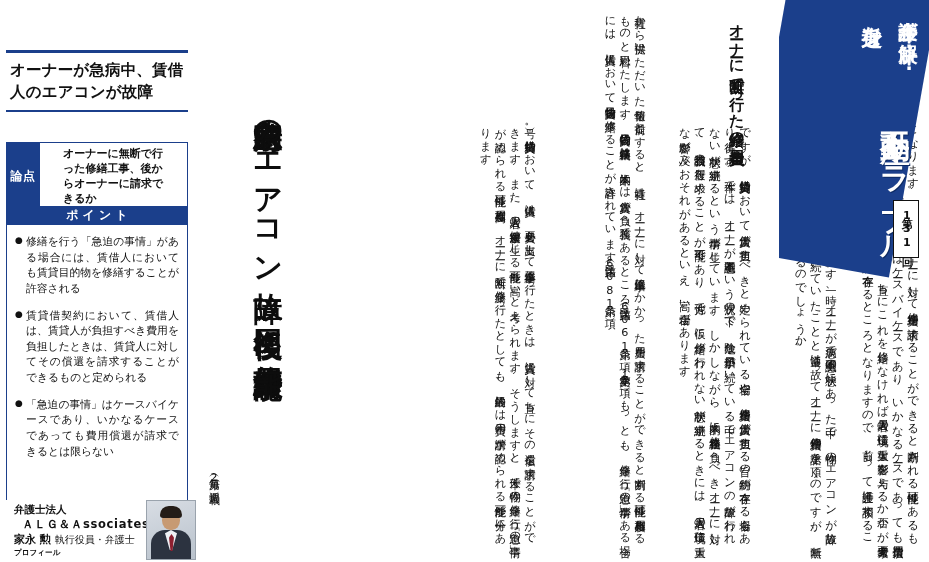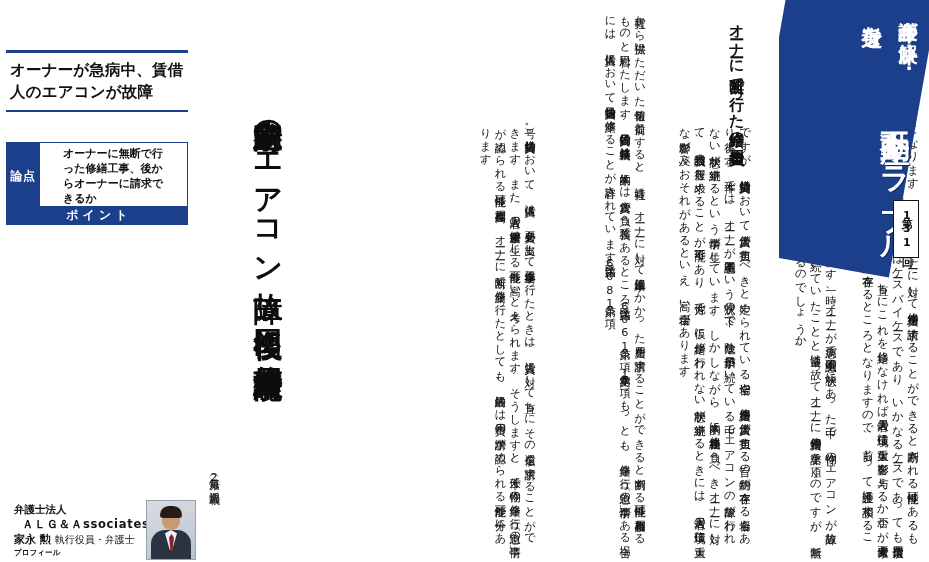--- a/index.html
+++ b/index.html
@@ -362,20 +362,25 @@
     <div class="headline-box">
       <div class="hl">オーナーが急病中、賃借人のエアコンが故障</div>
     </div>
 
     <div class="ronten-row">
       <div class="ronten-badge">論点</div>
       <div class="ronten-text">オーナーに無断で行った修繕工事、後からオーナーに請求できるか</div>
     </div>
 
     <div class="point-header">ポイント</div>
+    <div class="point-body">
+      <div class="point-item">修繕を行う「急迫の事情」がある場合には、賃借人においても賃貸目的物を修繕することが許容される</div>
+      <div class="point-item">賃貸借契約において、賃借人は、賃貸人が負担すべき費用を負担したときは、賃貸人に対してその償還を請求することができるものと定められる</div>
+      <div class="point-item">「急迫の事情」はケースバイケースであり、いかなるケースであっても費用償還が請求できるとは限らない</div>
+    </div>
   </div>
 
   <div class="profile">
     <div class="firm-label">弁護士法人</div>
     <div class="firm-name">ＡＬＧ＆Ａssociates</div>
     <div class="person">
       <span>家永 勲</span>
       <span class="role">執行役員・弁護士</span>
     </div>
     <div class="photo">

